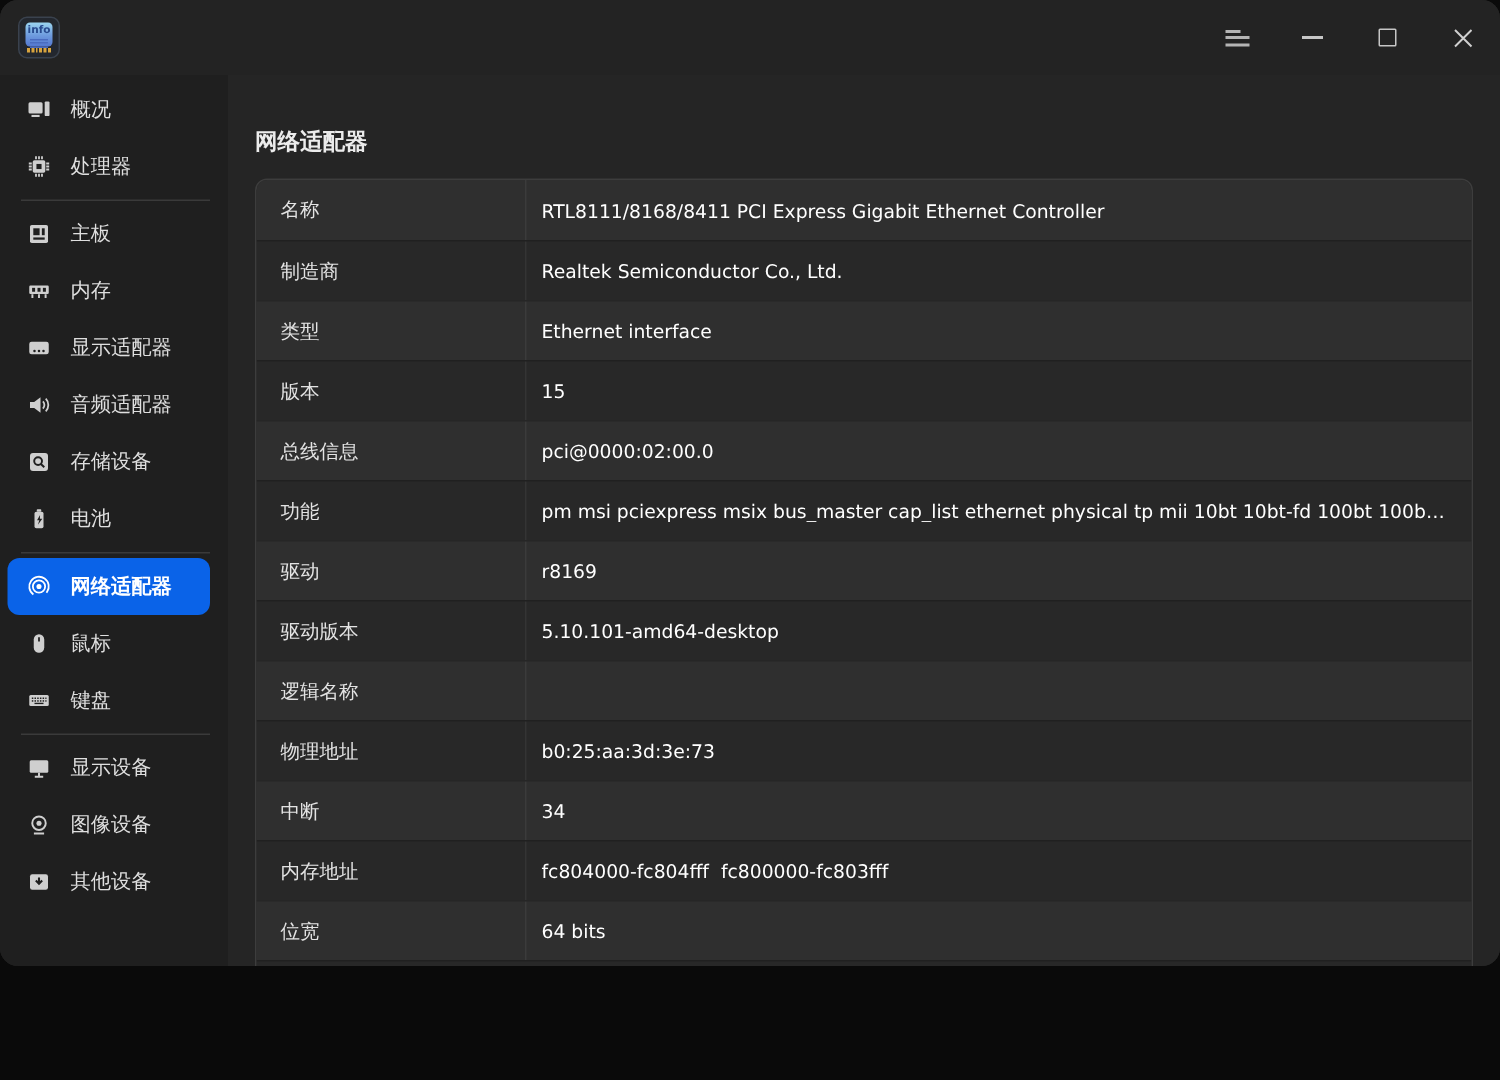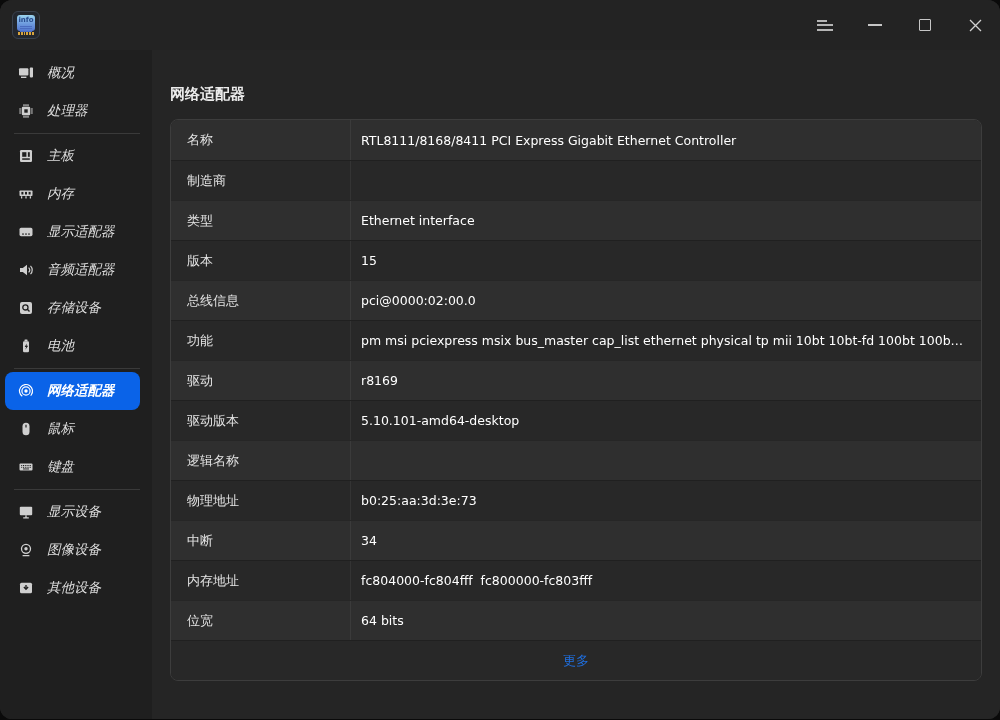--- a/index.html
+++ b/index.html
@@ -2,21 +2,21 @@
 <html style="--accent: #0a63e8; --link: #1f6fe0; --titlebar-bg: #232323; --sidebar-bg: #1f1f1f; --content-bg: #252525;"><head>
 <meta charset="utf-8">
 <style>
   :root{
     --accent:#0a63e8; --link:#1f6fe0;
     --titlebar-bg:#232323; --sidebar-bg:#1f1f1f; --content-bg:#252525;
   }
   *{box-sizing:border-box; margin:0; padding:0;}
   html,body{width:1000px; height:720px; background:#0a0a0a;}
   body{font-family:"DejaVu Sans","Liberation Sans",sans-serif; overflow:hidden;}
-  .window{width:1000px; height:719px; border-radius:12px; overflow:hidden;
+  .window{width:1000px; height:644px; border-radius:12px; overflow:hidden;
           display:flex; flex-direction:column; background:var(--content-bg);}
   
   .titlebar{height:50px; flex:0 0 50px; background:var(--titlebar-bg);
             display:flex; align-items:center; justify-content:space-between;}
   .app-icon{width:28px; height:28px; margin-left:12px; border-radius:6px;
             background:#23272e; border:1px solid #3a424e; position:relative; overflow:hidden;}
   .app-icon .chip{position:absolute; left:4px; right:4px; top:3px; bottom:7px; border-radius:3px;
             background:linear-gradient(180deg,#9ad4ef 0%,#6d9ade 55%,#5377cf 100%);
             display:flex; flex-direction:column; align-items:center;}
   .app-icon .chip .txt{font-size:7px; font-weight:bold; color:#274a8e; line-height:8px; margin-top:1px;}
@@ -24,21 +24,21 @@
   .app-icon .pins{position:absolute; left:5px; right:5px; bottom:3px; height:3px; display:flex; gap:1px;}
   .app-icon .pins i{flex:1; background:#d8a43e;}
   .tb-controls{display:flex; height:100%;}
   .tb-btn{width:50px; height:50px; display:flex; align-items:center; justify-content:center; cursor:pointer;}
   .menu-glyph span{display:block; height:2px; background:#b5b5b5; margin:2.5px 0; width:16px;}
   .menu-glyph span:first-child{width:10px;}
   .min-glyph{width:14px; height:2px; background:#c6c6c6;}
   .max-glyph{width:12px; height:12px; border:1.4px solid #c6c6c6; border-radius:1px;}
   
   .body-row{flex:1; display:flex; min-height:0;}
-  .sidebar{width:152px; flex:0 0 152px; background:var(--sidebar-bg); padding-top:4px;font-style:italic;}
+  .sidebar{width:152px; flex:0 0 152px; background:var(--sidebar-bg); padding-top:4px;}
   .side-item{height:38px; margin:0 12px 0 5px; padding-left:13px; border-radius:8px;
              display:flex; align-items:center; gap:13px; color:#dfdfdf; font-size:13.5px; cursor:pointer;}
   .side-item .ic{width:16px; height:16px; display:flex; color:#cfcfcf;}
   .side-item.selected{background:var(--accent); color:#ffffff; font-weight:bold;}
   .side-item.selected .ic{color:#ffffff;}
   .side-divider{height:1px; background:#3a3a3a; margin:3px 12px 3px 14px;}
   
   .content{flex:1; background:var(--content-bg); padding:0 18px; min-width:0;}
   .page-title{font-size:15px; font-weight:bold; color:#ececec; padding-top:35px; line-height:18px;}
   .info-table{margin-top:16px; border:1px solid #3d3d3d; border-radius:8px; overflow:hidden;}
@@ -262,20 +262,23 @@
       <h1 class="page-title">网络适配器</h1>
       <div class="info-table" id="info-table">
           <div class="row">
             <div class="cell-label">名称</div>
             <div class="cell-value">
               <span>RTL8111/8168/8411 PCI Express Gigabit Ethernet Controller</span>
             </div>
           </div>
           <div class="row">
             <div class="cell-label">制造商</div>
+            <div class="cell-value">
+              <span>Realtek Semiconductor Co., Ltd.</span>
+            </div>
           </div>
           <div class="row">
             <div class="cell-label">类型</div>
             <div class="cell-value">
               <span>Ethernet interface</span>
             </div>
           </div>
           <div class="row">
             <div class="cell-label">版本</div>
             <div class="cell-value">

